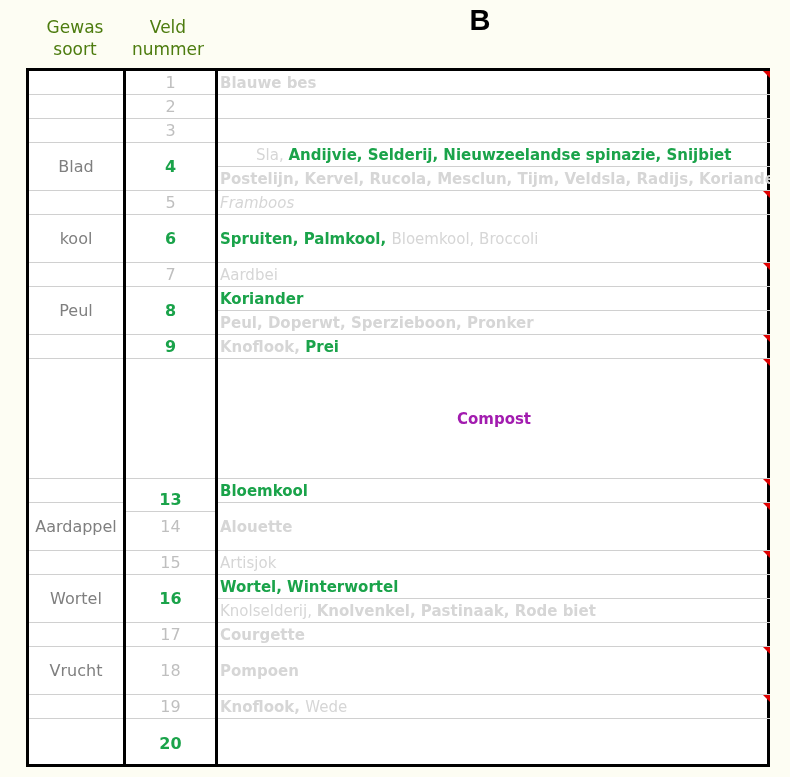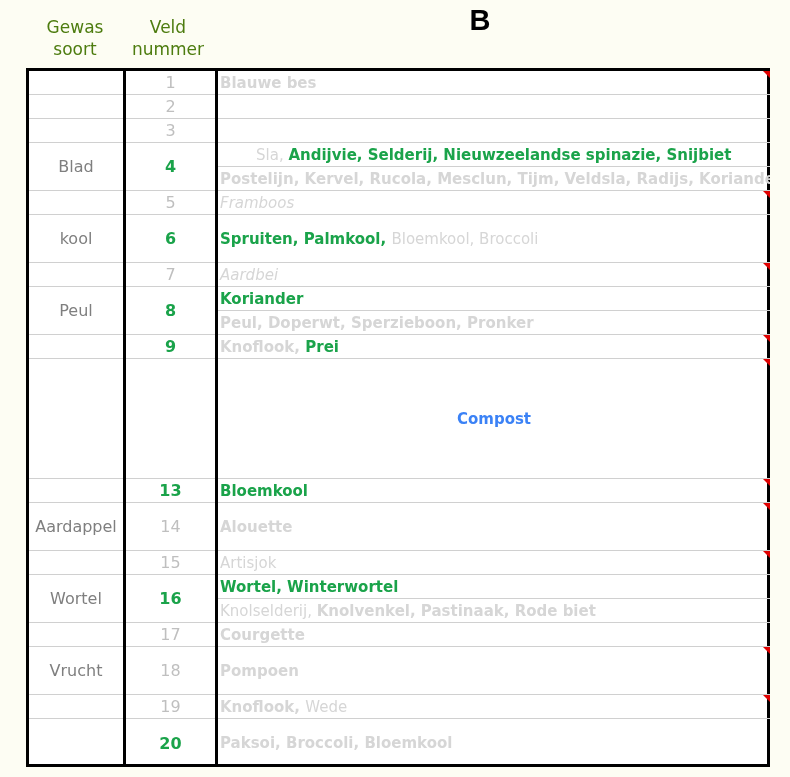--- a/index.html
+++ b/index.html
@@ -12,21 +12,21 @@
           box-sizing:border-box; border:3px solid #000; }
   .vline { position:absolute; top:0; bottom:0; width:3px; background:#000; }
   .cell { position:absolute; box-sizing:border-box; border-bottom:1px solid #d0d0d0;
           display:flex; align-items:center; white-space:nowrap; overflow:hidden; }
   .c1 { left:0; width:94px; justify-content:center; font-size:16px; color:#7f7f7f; }
   .c2 { left:97px; width:89px; justify-content:center; font-size:16px; color:#bfbfbf; }
   .c3 { left:189px; width:552px; padding-left:2px; font-size:15px; color:#d6d6d6; }
   .num-green { color:#1aa34a; font-weight:bold; }
   .g { color:#1aa34a; font-weight:bold; }
   .b { font-weight:bold; }
-  .compost { justify-content:center; color:#3b82f6; font-weight:bold; font-size:15px; padding-left:0; }
+  .compost { justify-content:center; color:#a21caf; font-weight:bold; font-size:15px; padding-left:0; }
   .tri { position:absolute; right:0; width:0; height:0; border-top:7px solid #e00000; border-left:7px solid transparent; }
   .last { border-bottom:none; }
 </style>
 </head>
 <body>
 
 <div class="hdr" style="left:30px;width:90px;top:16px;">
   <div>Gewas</div>
   <div>soort</div>
 </div>
@@ -86,21 +86,21 @@
     </div>
     <div class="cell c3" style="top: 144px; height: 48px;">
       <span class="g" style="white-space: pre;">Spruiten, Palmkool, </span>
       <span style="white-space: pre;">Bloemkool, Broccoli</span>
     </div>
     <div class="cell c1" style="top: 192px; height: 24px;"></div>
     <div class="cell c2" style="top: 192px; height: 24px;">
       <span>7</span>
     </div>
     <div class="cell c3" style="top: 192px; height: 24px;">
-      <span style="white-space: pre; font-style: italic;">Aardbei</span>
+      <span style="white-space: pre;">Aardbei</span>
       <div class="tri" style="top: 0px;"></div>
     </div>
     <div class="cell c1" style="top: 216px; height: 48px;">
       <span>Peul</span>
     </div>
     <div class="cell c2" style="top: 216px; height: 48px;">
       <span class="num-green">8</span>
     </div>
     <div class="cell c3" style="top: 216px; height: 24px;">
       <span class="g" style="white-space: pre;">Koriander</span>
@@ -117,21 +117,21 @@
       <span class="g" style="white-space: pre;">Prei</span>
       <div class="tri" style="top: 0px;"></div>
     </div>
     <div class="cell c1" style="top: 288px; height: 120px;"></div>
     <div class="cell c2" style="top: 288px; height: 120px;"></div>
     <div class="cell c3 compost" style="top: 288px; height: 120px;">
       <span>Compost</span>
       <div class="tri" style="top: 0px;"></div>
     </div>
     <div class="cell c1" style="top: 408px; height: 24px;"></div>
-    <div class="cell c2" style="top: 408px; height: 24px; justify-content: center;">
+    <div class="cell c2" style="top: 417px; height: 24px; justify-content: center;">
       <span class="num-green">13</span>
     </div>
     <div class="cell c3" style="top: 408px; height: 24px;">
       <span class="g" style="white-space: pre;">Bloemkool</span>
       <div class="tri" style="top: 0px;"></div>
     </div>
     <div class="cell c1" style="top: 432px; height: 48px;">
       <span>Aardappel</span>
     </div>
     <div class="cell c2" style="top: 432px; height: 48px;">
@@ -185,16 +185,13 @@
     </div>
     <div class="cell c3" style="top: 624px; height: 24px;">
       <span class="b" style="white-space: pre;">Knoflook, </span>
       <span style="white-space: pre;">Wede</span>
       <div class="tri" style="top: 0px;"></div>
     </div>
     <div class="cell c1 last" style="top: 648px; height: 48px;"></div>
     <div class="cell c2 last" style="top: 648px; height: 48px;">
       <span class="num-green">20</span>
     </div>
-    <div class="cell c3 last" style="top: 648px; height: 48px;">
-      <span class="b" style="white-space: pre;">Paksoi, Broccoli, Bloemkool</span>
-    </div>
   </div>
 
 </body></html>

